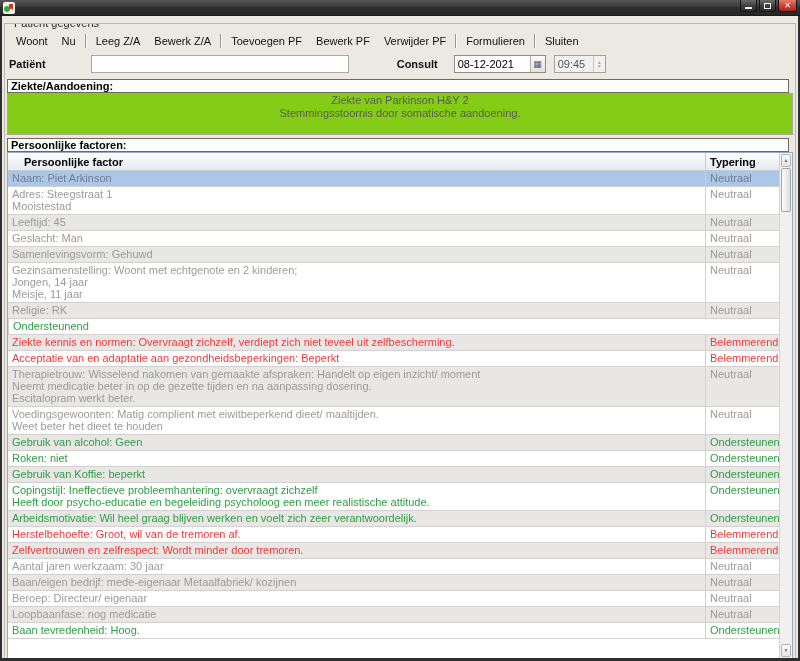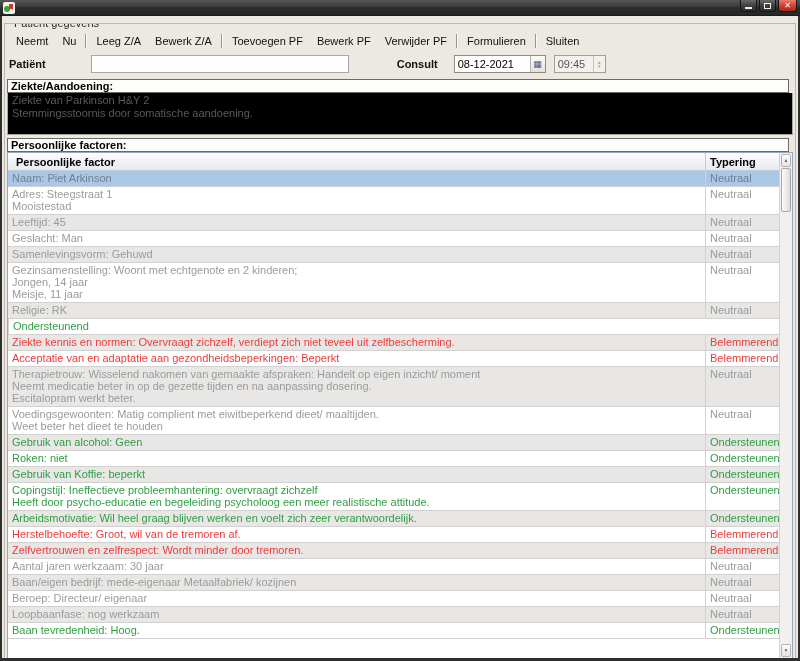--- a/index.html
+++ b/index.html
@@ -71,37 +71,37 @@
   .time-input { flex: 1; min-width: 0; border: none; background: transparent; color: #555; font: 11px "Liberation Sans", sans-serif; padding: 0 3px; }
   .spinner { width: 12px; display: flex; flex-direction: column; align-items: center; justify-content: center; border-left: 1px solid #c9c5bd; }
   .spin-arrow { font-size: 5px; line-height: 4px; color: #b0aca4; }
 
   
   .section-header {
     height: 14px; margin: 4px 4px 0 0; border: 1px solid #6d6a64; background: #fdfdfc;
     font-weight: bold; color: #000; display: flex; align-items: center; padding-left: 3px;
   }
   .ziekte-text {
-    height: 42px; border: 1px solid #aaa69e; border-top: none; background: #000000;
-    color: #5a5a5a; padding: 1px 4px; line-height: 13px; white-space: pre-line; overflow: hidden;
+    height: 42px; border: 1px solid #aaa69e; border-top: none; background: #84cc16;
+    color: #5a5a5a; padding: 1px 4px; line-height: 13px; white-space: pre-line; overflow: hidden; text-align: center;
   }
   .pf-header { margin-top: 3px; }
 
   
   .pf-table {
     flex: 1; border: 1px solid #97a9bc; border-bottom: none; background: #fff;
     position: relative; overflow: hidden; display: flex; flex-direction: column;
   }
   .tbl-inner { position: absolute; left: 0; right: 13px; top: 0; bottom: 0; overflow: hidden; display: flex; flex-direction: column; }
   .tbl-header {
     height: 18px; flex: none; display: flex; align-items: center;
     background: linear-gradient(#fcfdfe, #eef1f4 60%, #e7ebef);
     border-bottom: 1px solid #c3ccd6; font-weight: bold; color: #000;
   }
-  .tbl-header .hdr-factor { flex: 1; padding-left: 8px; }
+  .tbl-header .hdr-factor { flex: 1; padding-left: 16px; }
   .tbl-header .hdr-typering { width: 74px; flex: none; padding-left: 4px; border-left: 1px solid #c3ccd6; align-self: stretch; display: flex; align-items: center; }
   .tbl-body { flex: 1; overflow: hidden; }
   .row { display: flex; border-bottom: 1px solid #d2d1cf; }
   .row:nth-child(odd) { background: #e8e7e5; }
   .row:nth-child(even) { background: #ffffff; }
   .cell-factor { flex: 1; padding: 1px 4px 2px 4px; line-height: 12px; white-space: pre-line; }
   .cell-typering { width: 74px; flex: none; padding: 1px 0 2px 4px; line-height: 12px; border-left: 1px solid #d2d1cf; }
   .row.neutral { color: #9b9b9b; }
   .row.support { color: #2f9e44; }
   .row.hinder  { color: #ee3b3b; }
@@ -149,21 +149,21 @@
           <span class="glyph-close">✕</span>
         </div>
     </div>
   </div>
 
   <div class="content">
     <div class="groupbox">
       <span class="groupbox-label">Patiënt gegevens</span>
 
       <div class="toolbar">
-          <span class="tb-item">Neemt</span>
+          <span class="tb-item">Woont</span>
           <span class="tb-item">Nu</span>
           <span class="tb-sep"></span>
           <span class="tb-item">Leeg Z/A</span>
           <span class="tb-item">Bewerk Z/A</span>
           <span class="tb-sep"></span>
           <span class="tb-item">Toevoegen PF</span>
           <span class="tb-item">Bewerk PF</span>
           <span class="tb-item">Verwijder PF</span>
           <span class="tb-sep"></span>
           <span class="tb-item">Formulieren</span>
@@ -313,21 +313,21 @@
     <div class="cell-factor">Baan/eigen bedrijf: mede-eigenaar Metaalfabriek/ kozijnen</div>
     <div class="cell-typering">Neutraal</div>
   </div>
 
   <div class="row neutral">
     <div class="cell-factor">Beroep: Directeur/ eigenaar</div>
     <div class="cell-typering">Neutraal</div>
   </div>
 
   <div class="row neutral">
-    <div class="cell-factor">Loopbaanfase: nog werkzaam</div>
+    <div class="cell-factor">Loopbaanfase: nog medicatie</div>
     <div class="cell-typering">Neutraal</div>
   </div>
 
   <div class="row support">
     <div class="cell-factor">Baan tevredenheid: Hoog.</div>
     <div class="cell-typering">Ondersteunend</div>
   </div>
 
 </div>
         </div>

